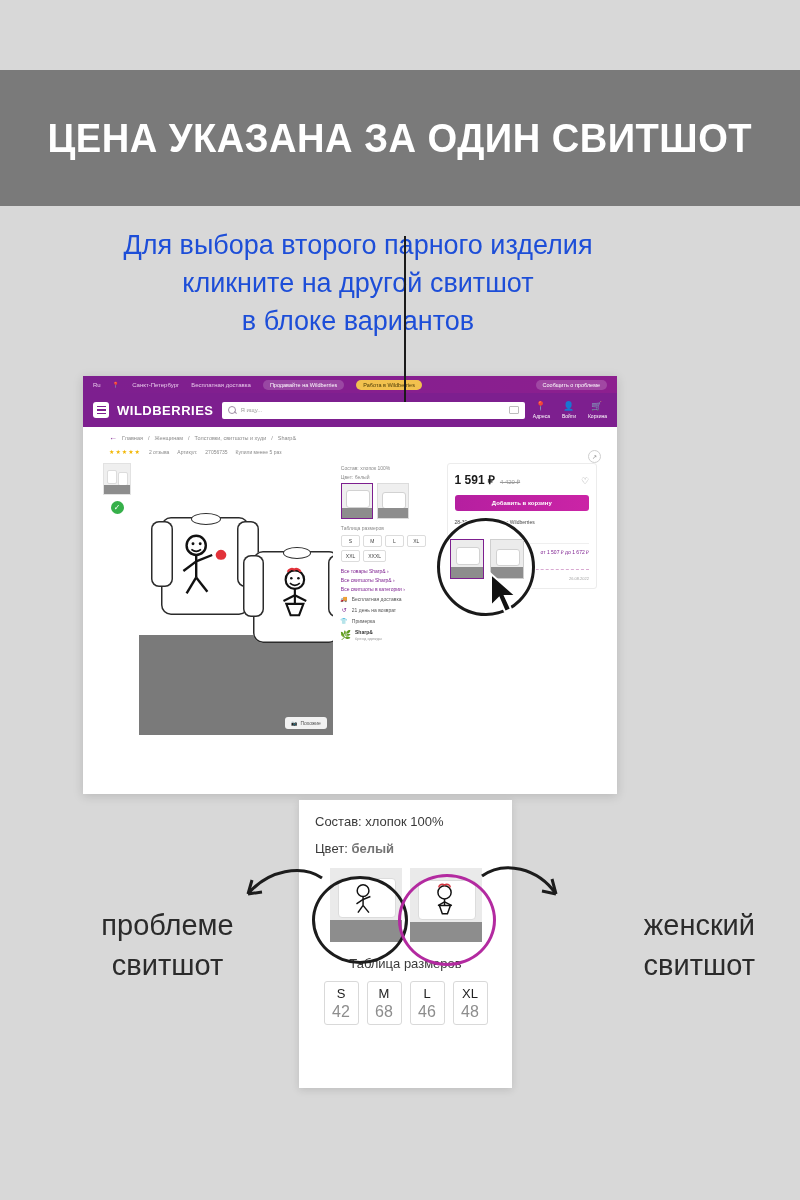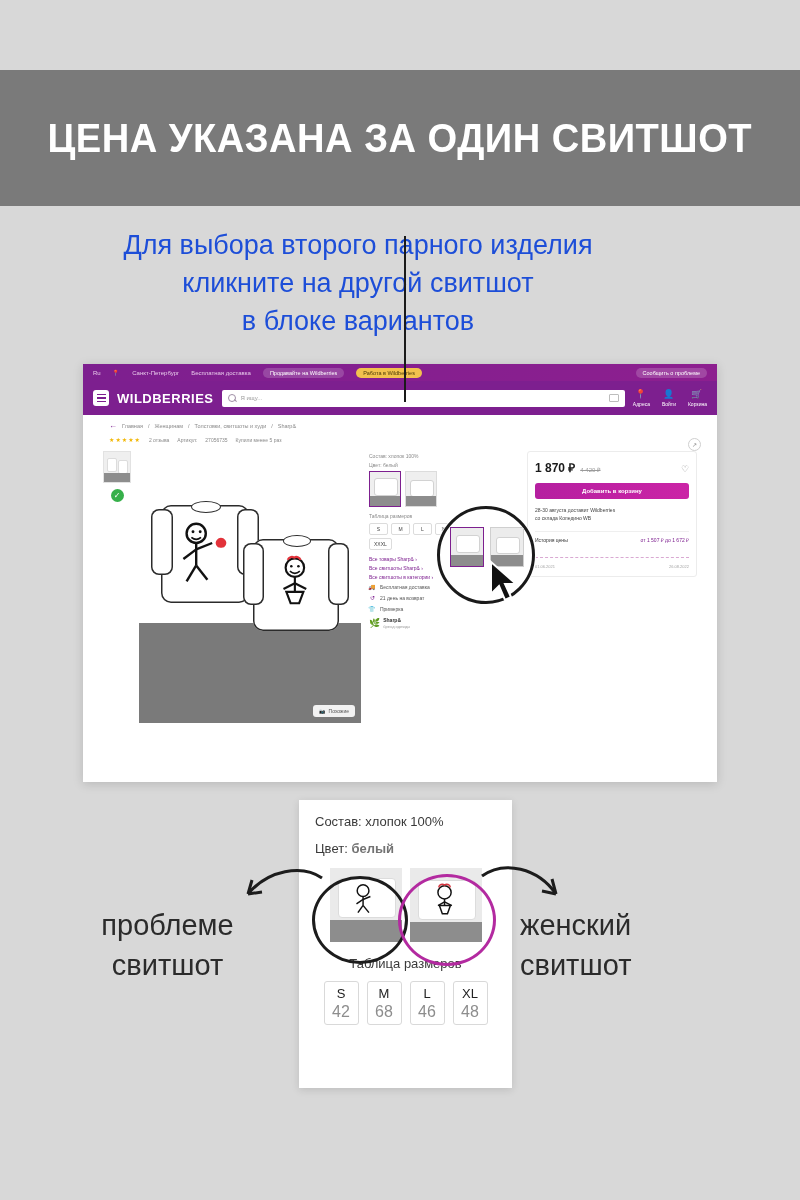--- a/index.html
+++ b/index.html
@@ -21,21 +21,21 @@
     text-align:center;white-space:nowrap;
     transform:scaleX(0.93);
   }
   
   .subtitle{
     position:absolute;left:0;top:226px;width:716px;
     text-align:center;color:#1d4ed8;font-size:27px;line-height:38px;
   }
   
   .browser{
-    position:absolute;left:83px;top:364px;width:634px;height:418px;
+    position:absolute;left:83px;top:376px;width:534px;height:418px;
     background:#ffffff;box-shadow:0 2px 10px rgba(0,0,0,.15);overflow:hidden;
   }
   .wb-topbar{
     height:17px;background:#8b1a8b;background:linear-gradient(90deg,#7d1f8f,#8d1f8f);
     display:flex;align-items:center;padding:0 10px;gap:12px;
     font-size:6px;color:#e7c8ea;
   }
   .wb-topbar .chip{
     background:rgba(255,255,255,.18);border-radius:8px;padding:2px 7px;color:#fff;font-size:5.5px;
   }
@@ -149,21 +149,21 @@
   
   .ell{position:absolute;border-radius:50%;}
   .ell-left{left:312px;top:876px;width:90px;height:82px;border:3px solid #1c1c1c;}
   .ell-right{left:398px;top:874px;width:92px;height:86px;border:3px solid #b32aa0;}
   
   .lbl-left{
     position:absolute;left:60px;top:905px;width:215px;text-align:center;
     font-size:29px;color:#2b2b2b;line-height:40px;
   }
   .lbl-right{
-    position:absolute;left:520px;top:905px;width:235px;text-align:left;
+    position:absolute;left:520px;top:905px;width:235px;text-align:right;
     font-size:29px;color:#2b2b2b;line-height:40px;
   }
   .arrow{position:absolute;}
   
   .sw-body{position:absolute;background:#fff;border-radius:10px;}
 </style>
 </head>
 <body>
 
 <div class="banner">
@@ -338,21 +338,21 @@
         <span class="leaf">🌿</span>
         <span>
           <span class="bn">Sharp&amp;</span><br>
           <span class="bs">бренд одежды</span>
         </span>
       </div>
     </div>
 
     <div class="buycard">
       <div class="price-row">
-        <span class="price">1 870 ₽</span>
+        <span class="price">1 591 ₽</span>
         <span class="oldprice">4 420 ₽</span>
         <span class="heart">♡</span>
       </div>
       <div class="btn-cart">Добавить в корзину</div>
       <div class="delivery">
         <div>28-30 августа доставит Wildberries</div>
         <div>со склада Коледино WB</div>
       </div>
       <div class="hist">
         <span>История цены</span>

